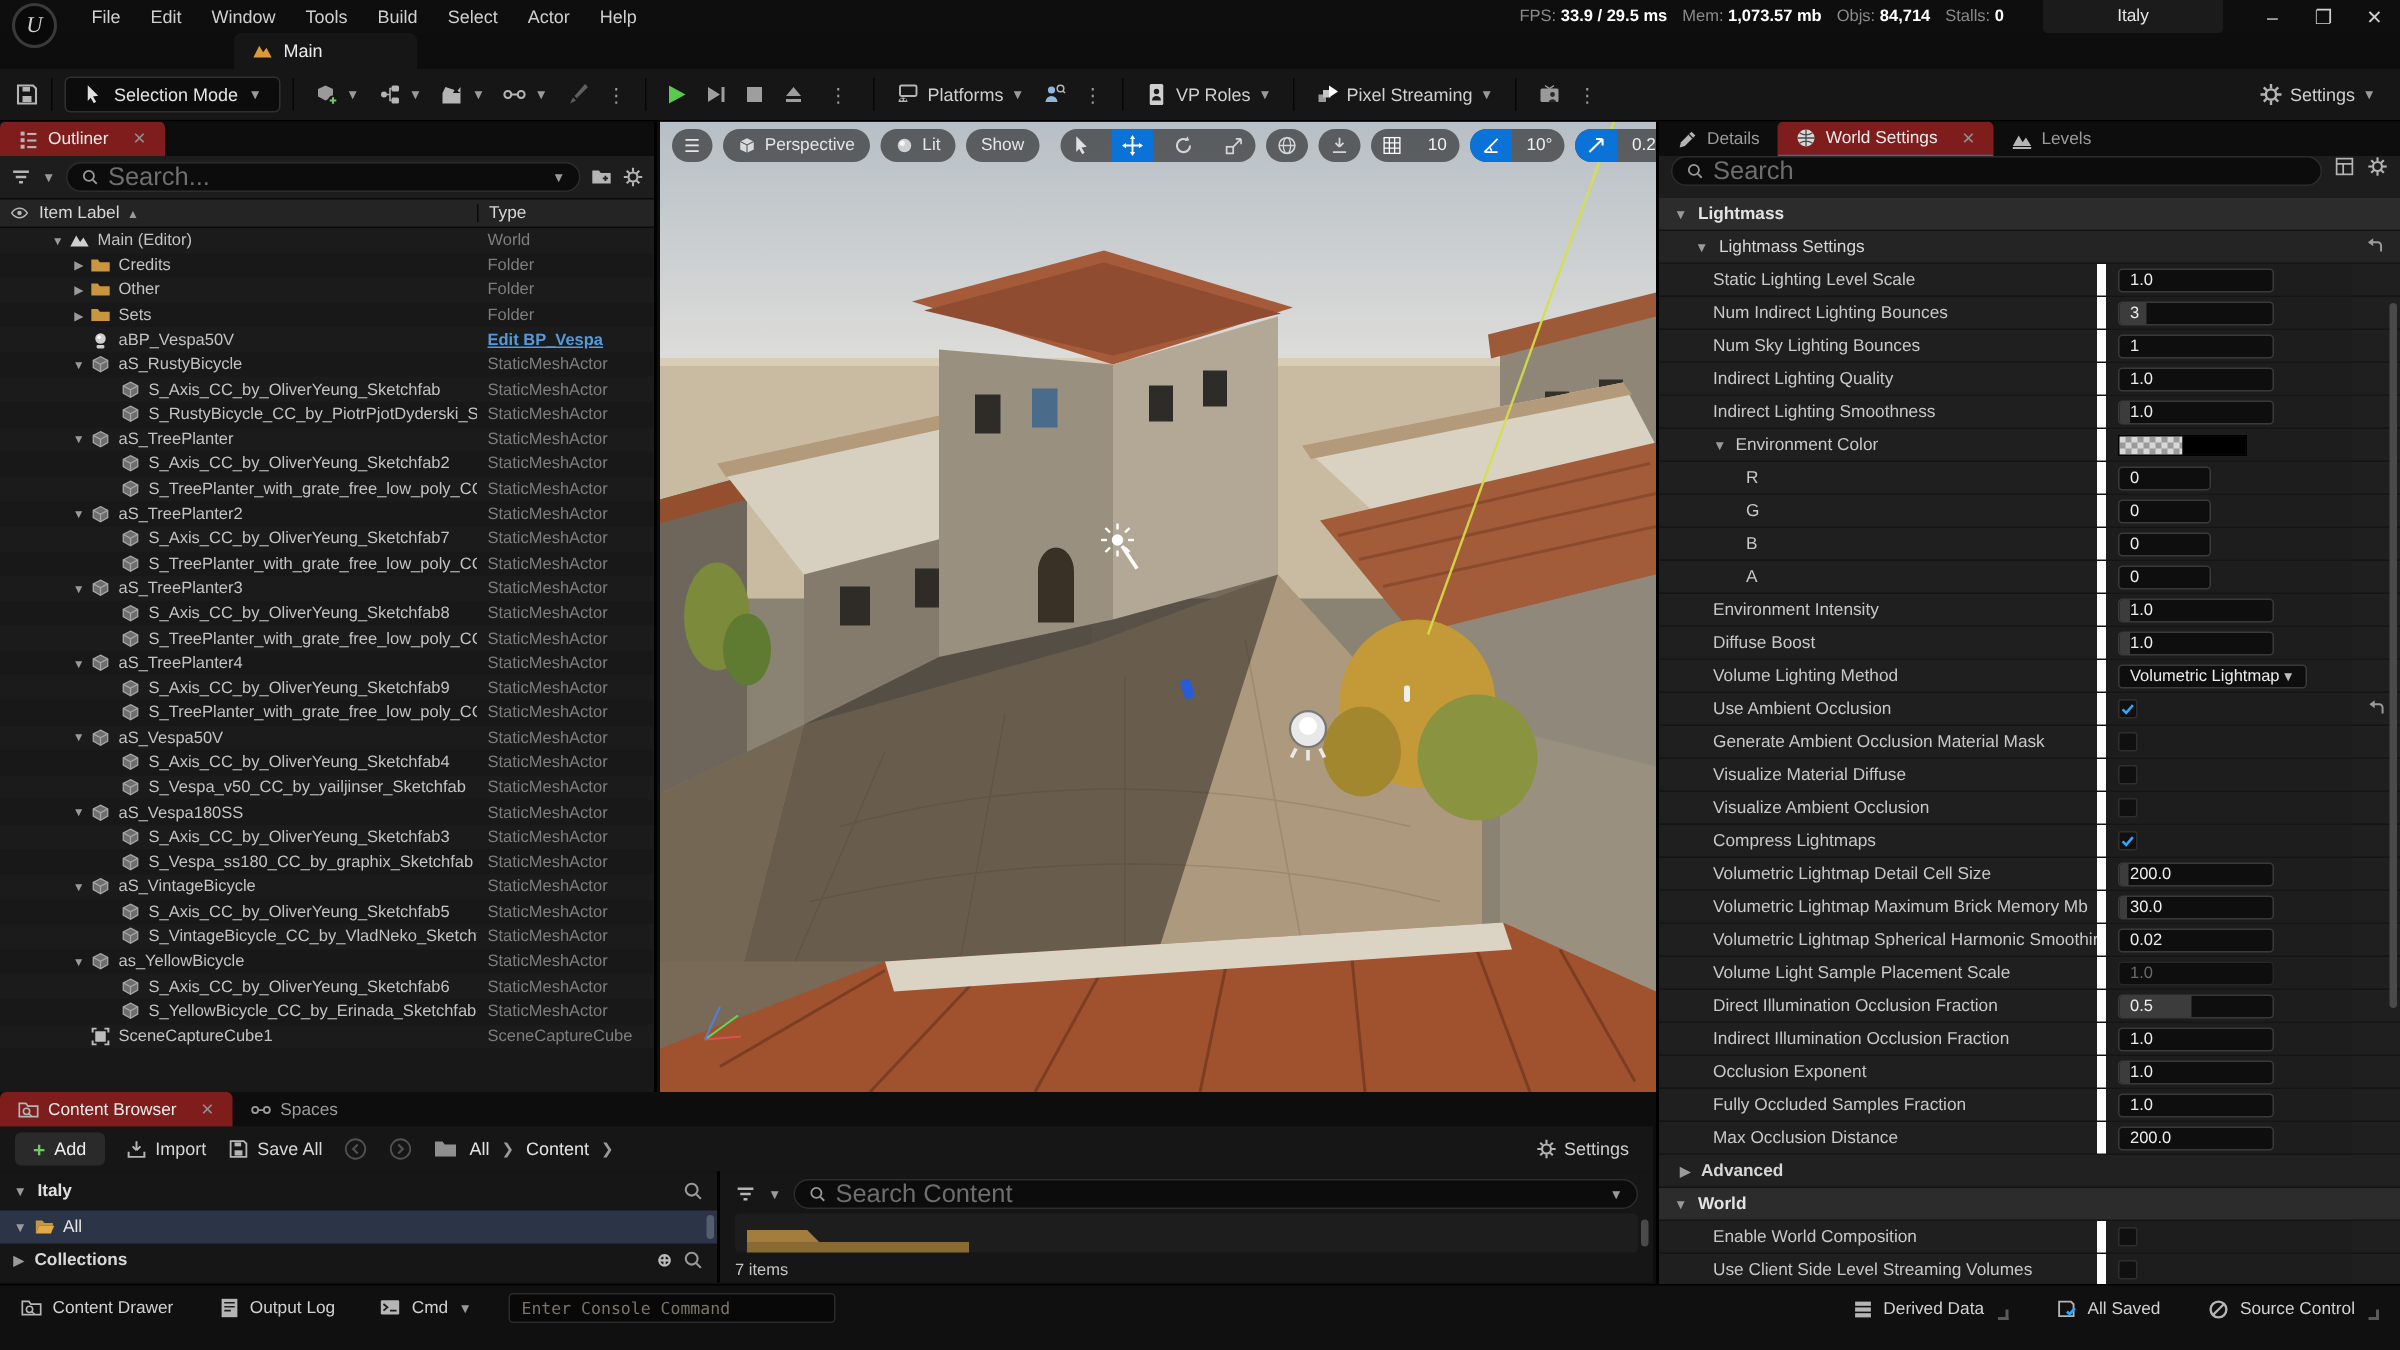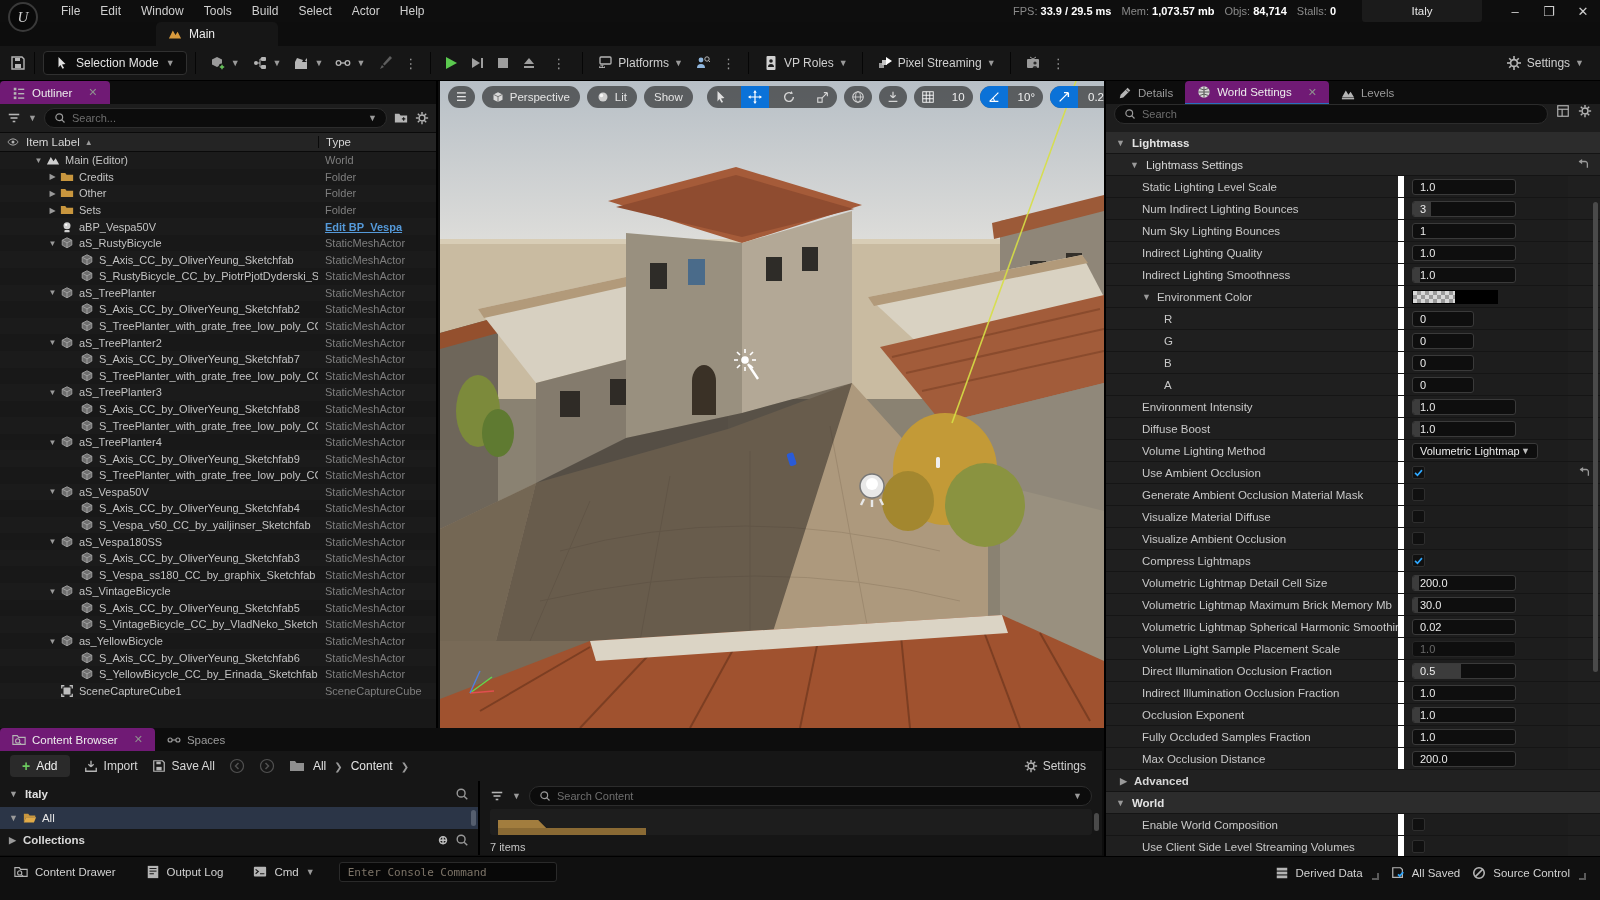--- a/index.html
+++ b/index.html
@@ -43,26 +43,26 @@
   .tb-right { margin-left:auto; display:flex; align-items:center; gap:6px; }
 
   .i12 { width:12px; height:12px; display:inline-block; flex:none; }
   .i14 { width:14px; height:14px; display:inline-block; flex:none; }
   .i16 { width:16px; height:16px; display:inline-block; flex:none; }
   .i12 svg,.i14 svg,.i16 svg { width:100%; height:100%; display:block; }
 
   
   .panel-tabrow { height:23px; background:#0d0d0d; display:flex; align-items:flex-end; }
   .ptab { height:23px; display:flex; align-items:center; gap:6px; padding:0 12px; color:#9b9b9b; font-size:11.5px; }
-  .ptab.active { background:#701a75; color:#ececec; border-radius:4px 4px 0 0; }
+  .ptab.active { background:#7f1d1d; color:#ececec; border-radius:4px 4px 0 0; }
   .ptab .x { color:#8f8f8f; margin-left:10px; font-size:11px; }
   .searchpill { flex:1; height:20px; background:#0c0c0c; border:1px solid #2c2c2c; border-radius:10px;
                 display:flex; align-items:center; gap:6px; padding:0 9px; min-width:0; }
   .searchpill input { flex:1; min-width:0; background:transparent; border:none; outline:none;
-                      color:#bdbdbd; font-size:11px; font-family:"Liberation Sans",sans-serif; }
+                      color:#bdbdbd; font-size:17px; font-family:"Liberation Sans",sans-serif; }
   .searchpill input::placeholder { color:#6e6e6e; }
 
   
   .outliner { position:absolute; top:81px; left:0; width:438px; height:647px; background:#151515;
               border-right:2px solid #000; display:flex; flex-direction:column; }
   .out-controls { height:28px; background:#1d1d1d; display:flex; align-items:center; gap:7px; padding:0 7px; }
   .out-header { height:20px; display:flex; align-items:center; background:#242424;
                 border-top:1px solid #0a0a0a; border-bottom:1px solid #0a0a0a; font-size:11.5px; color:#d6d6d6; }
   .oh-eye { width:26px; display:flex; justify-content:center; }
   .oh-label { flex:1; display:flex; gap:5px; align-items:center; }
@@ -145,21 +145,21 @@
   .cb-items { position:absolute; left:10px; bottom:2px; font-size:11px; color:#c6c6c6; }
   .cb-vscroll { position:absolute; right:3px; top:32px; width:5px; height:18px; background:#4a4a4a; border-radius:3px; }
 
   
   .statusbar { position:absolute; top:856px; left:0; right:0; height:44px; background:#101010;
                border-top:1px solid #000; display:flex; align-items:flex-start; padding:5px 8px 0; gap:18px; }
   .sb-btn { display:flex; align-items:center; gap:7px; color:#d2d2d2; font-size:11.5px; padding:3px 6px; }
   .console-in { width:218px; height:20px; background:#080808; border:1px solid #2a2a2a; border-radius:3px;
                 color:#9a8d7e; font-family:"DejaVu Sans Mono",monospace; font-size:11px; padding:0 8px; outline:none; }
   .console-in::placeholder { color:#7d7468; }
-  .sb-right { margin-left:auto; display:flex; }
+  .sb-right { margin-left:auto; display:flex; gap:20px; }
   .grip { width:7px; height:7px; border-right:2px solid #5a5a5a; border-bottom:2px solid #5a5a5a; margin-left:2px; margin-top:8px; }
 </style>
 </head>
 <body>
 
 <div class="app">
 
   <div class="titlebar">
     <div class="ue-logo">
         <div class="circ">U</div>

